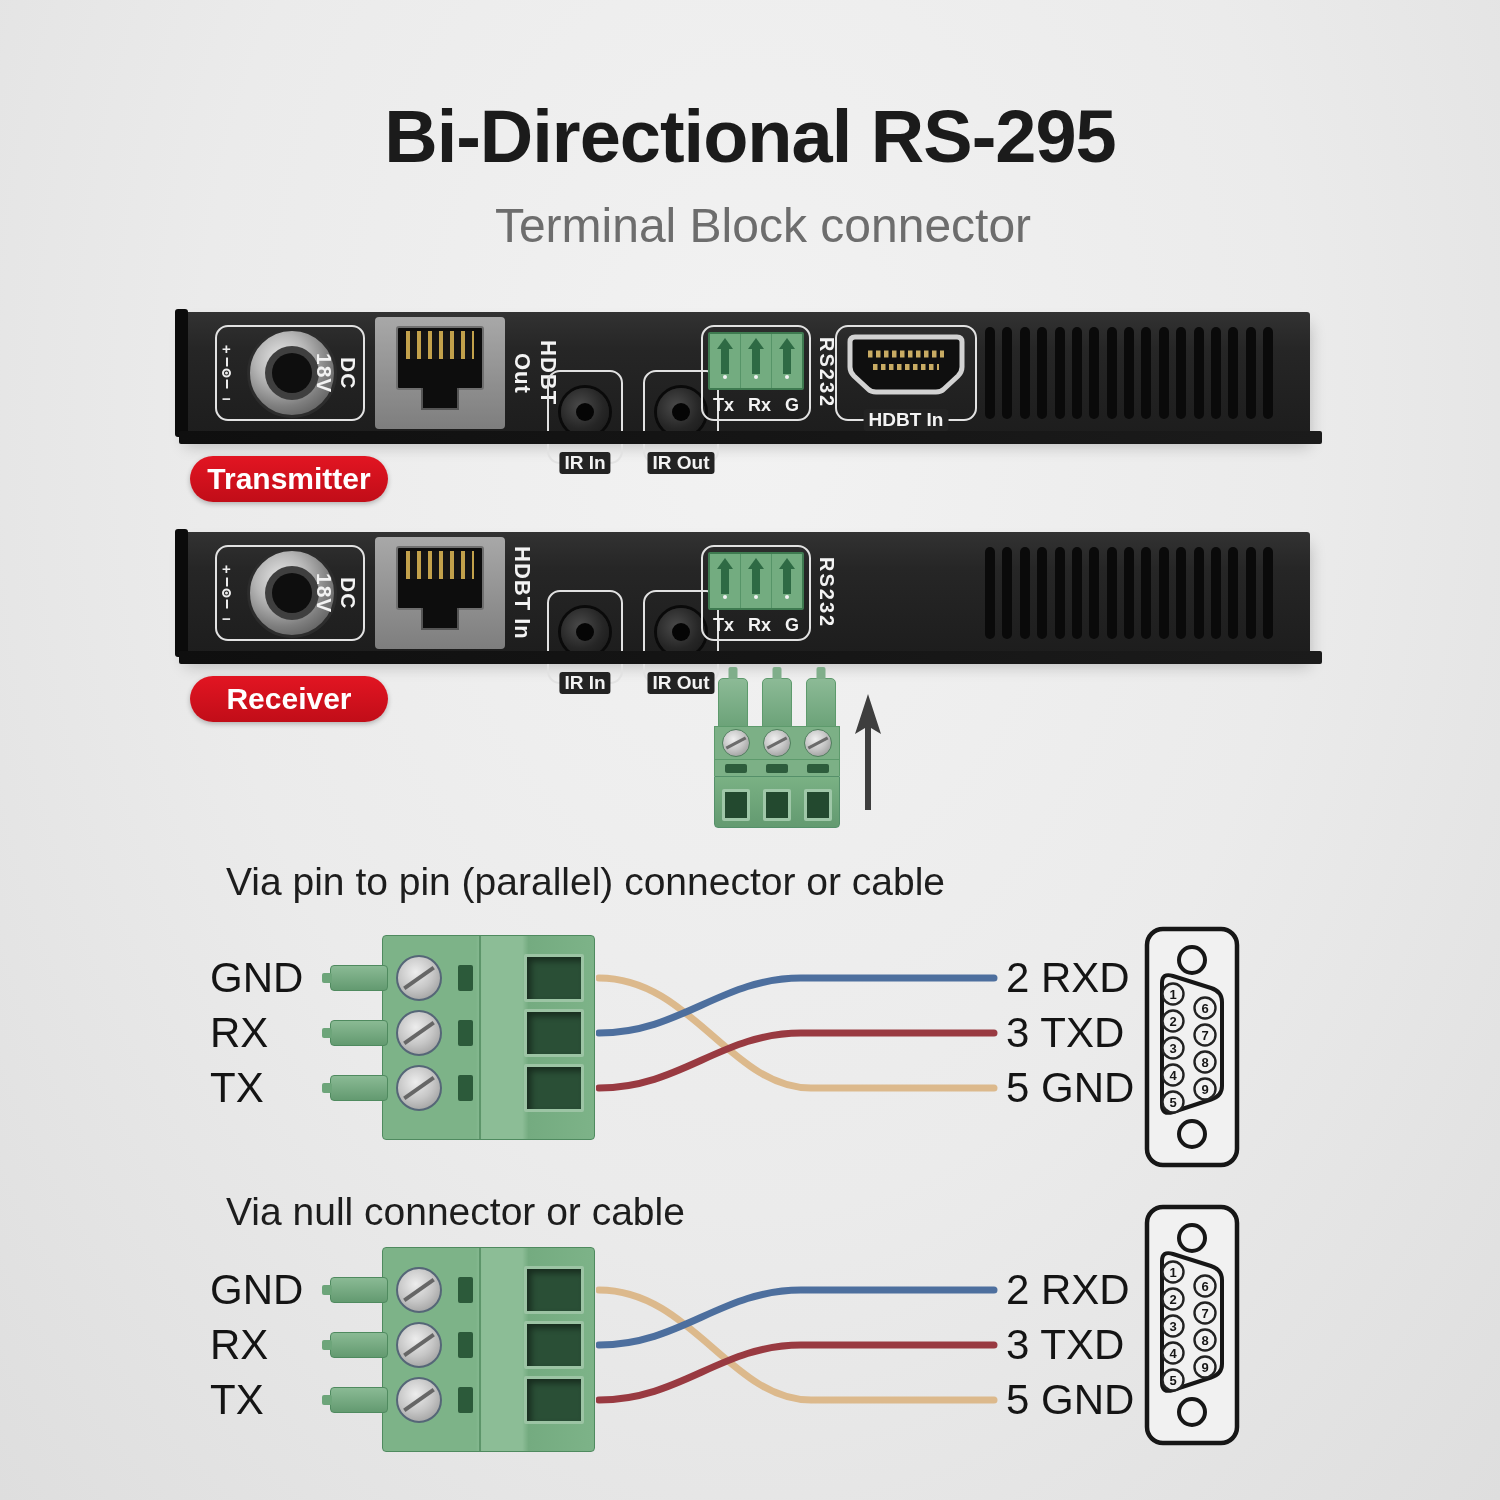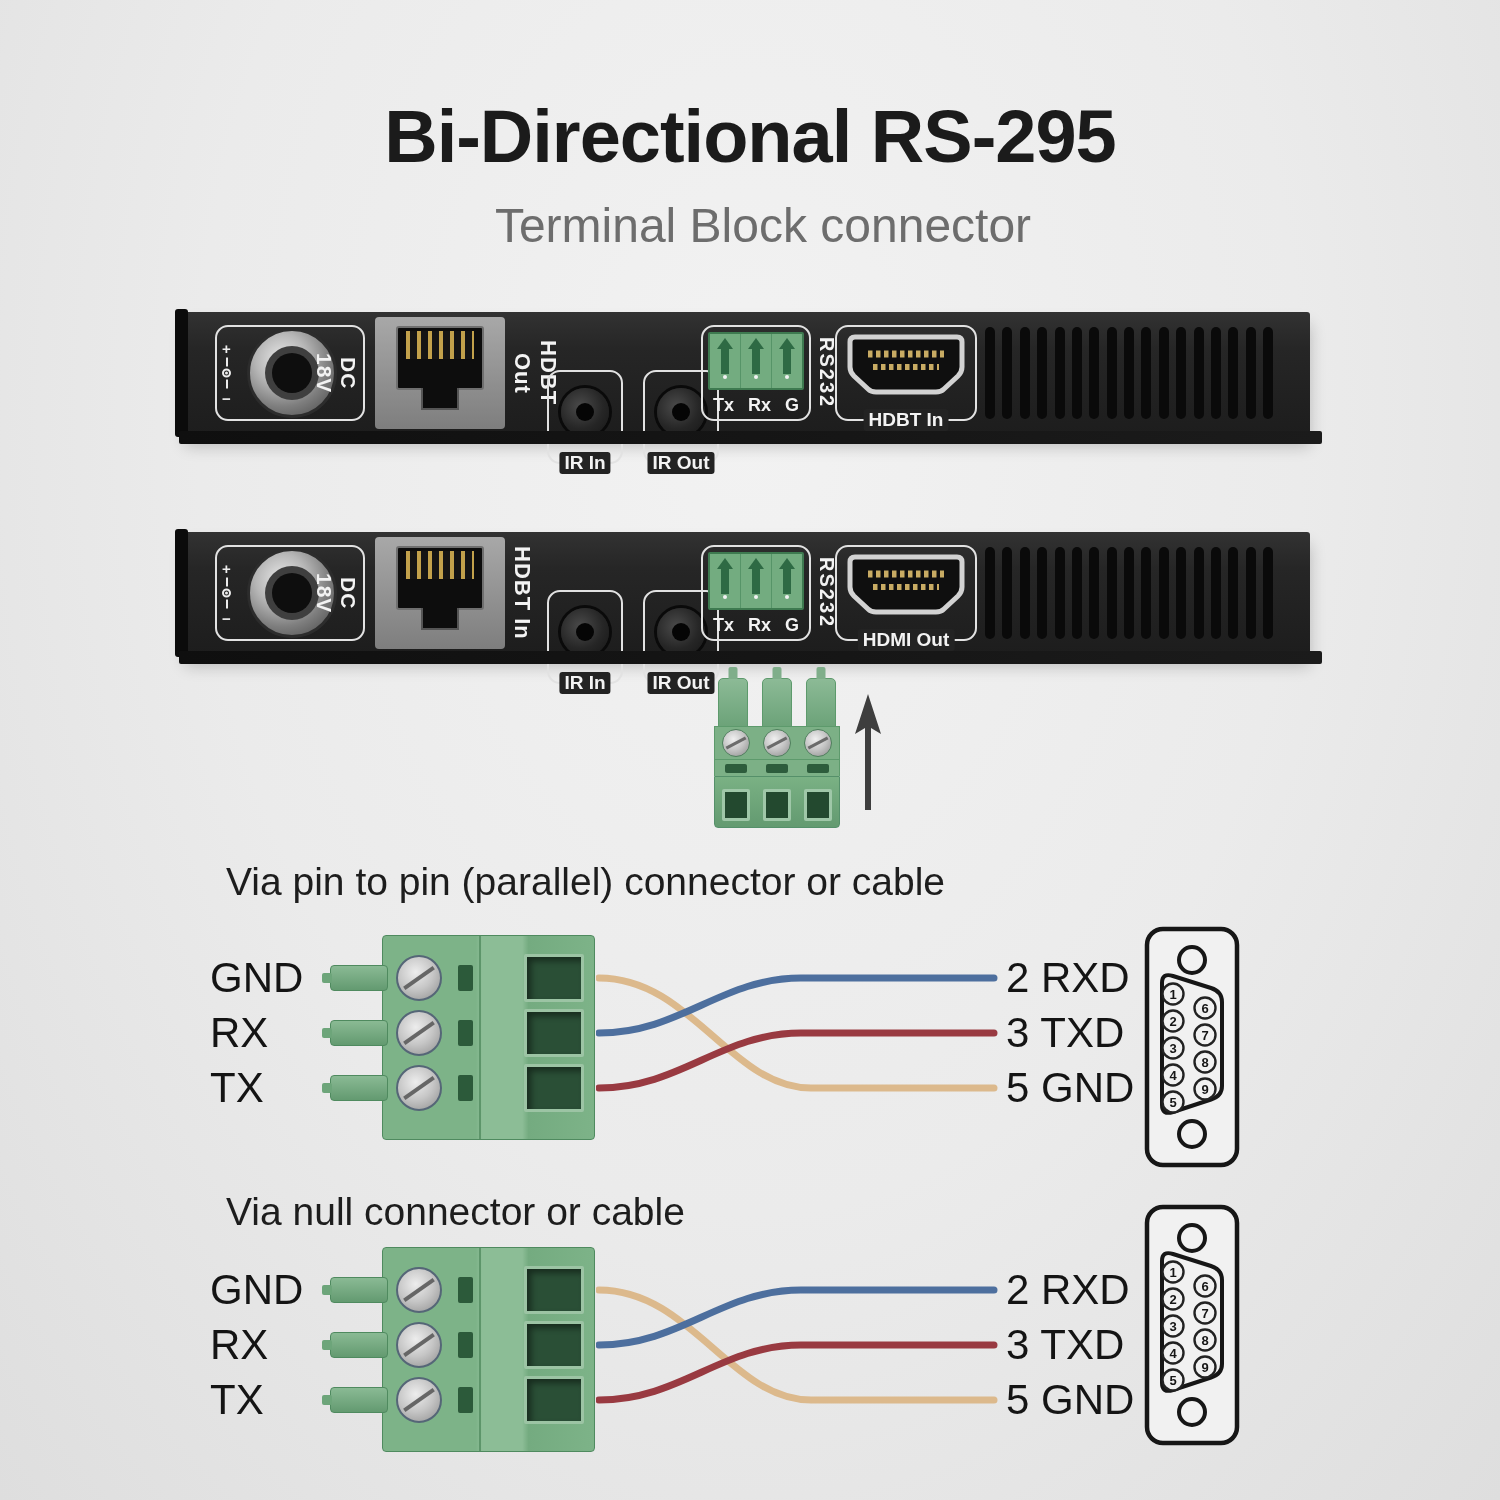--- a/index.html
+++ b/index.html
@@ -214,20 +214,23 @@
         <i></i>
         <i></i>
         <i></i>
         <i></i>
         <i></i>
         <i></i>
         <i></i>
         <i></i>
     </div>
   </div>
+  <div class="badge" style="top:456px">
+    <span>Transmitter</span>
+  </div>
 
   <div class="panel" style="top:532px">
     <div class="pgroup p-power">
       <div class="p-polarity">
         <span>+</span>
         <i class="pol-line"></i>
         <i class="pol-dot"></i>
         <i class="pol-line"></i>
         <span>−</span>
       </div>
@@ -259,47 +262,42 @@
         <i class="rs-pin">
             <b></b>
           </i>
         <i class="rs-pin">
             <b></b>
           </i>
       </div>
       <span class="p-blabel rs-pins-label">Tx Rx G</span>
     </div>
     <div class="p-vlabel rs232-label">RS232</div>
-    <div class="pgroup p-hdmi">
-      <svg width="120" height="62" viewBox="0 0 120 62">
-        <path d="M9 3 H111 Q116 3 116 8 V33 Q116 38 112 42 L98 55 Q95 58 90 58 H30 Q25 58 22 55 L8 42 Q4 38 4 33 V8 Q4 3 9 3 Z" fill="#0f0f0f" stroke="#d2d2d2" stroke-width="5"></path>
-        <line x1="22" y1="20" x2="98" y2="20" stroke="#c8ab63" stroke-width="7" stroke-dasharray="4.5 3.5"></line>
-        <line x1="27" y1="33" x2="93" y2="33" stroke="#c8ab63" stroke-width="6" stroke-dasharray="4.5 3.5"></line>
-      </svg>
-      <span class="p-blabel">HDMI Out</span>
-    </div>
     <div class="p-vents">
       <i></i>
         <i></i>
         <i></i>
         <i></i>
         <i></i>
         <i></i>
         <i></i>
         <i></i>
         <i></i>
         <i></i>
         <i></i>
         <i></i>
         <i></i>
         <i></i>
         <i></i>
         <i></i>
         <i></i>
     </div>
+  </div>
+  <div class="badge" style="top:676px">
+    <span>Receiver</span>
   </div>
 
   <div class="tb-front">
     <div class="tw-row">
       <i class="tw"></i>
       <i class="tw"></i>
       <i class="tw"></i>
     </div>
     <div class="screwband">
       <i class="scr"></i>

